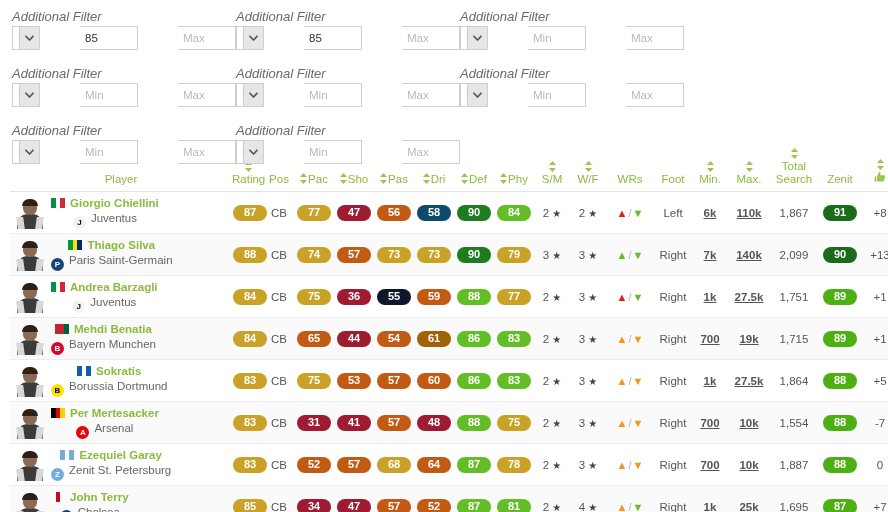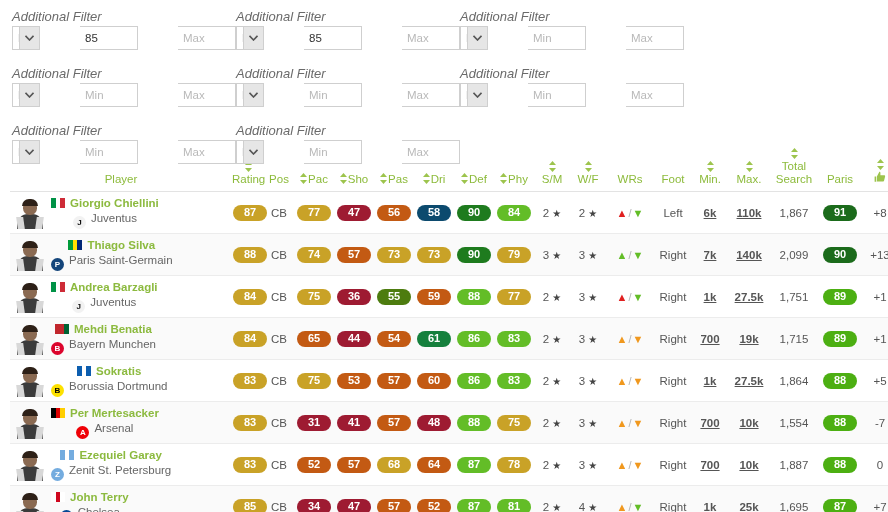--- a/index.html
+++ b/index.html
@@ -481,21 +481,21 @@
           <span class="sort-top">
             <svg class="sort-ico" viewBox="0 0 7 11">
                 <path d="M3.5 0 L7 4 L0 4 Z" fill="#9dc44d"></path>
                 <path d="M3.5 11 L0 7 L7 7 Z" fill="#9dc44d"></path>
               </svg>
           </span>
           <span class="th-inner">Total</span>
           <span class="th-inner">Search</span>
         </th>
         <th class="gray">
-          <span class="th-inner">Paris</span>
+          <span class="th-inner">Zenit</span>
         </th>
         <th>
           <span class="sort-top">
             <svg class="sort-ico" viewBox="0 0 7 11">
                 <path d="M3.5 0 L7 4 L0 4 Z" fill="#9dc44d"></path>
                 <path d="M3.5 11 L0 7 L7 7 Z" fill="#9dc44d"></path>
               </svg>
           </span>
           <span class="th-inner">
             <svg class="thumb-ico" width="12" height="12" viewBox="0 0 12 12">
@@ -578,21 +578,21 @@
                 <span class="av-head"></span>
                 <span class="av-hair"></span>
               </span>
               <span class="p-lines"><span class="p-name"><span class="flag" style="background:linear-gradient(to right,#009246 0%,#009246 33%,#ffffff 33%,#ffffff 66%,#ce2b37 66%,#ce2b37 100%);"></span>Andrea Barzagli</span><br><span class="p-club"><span class="crest" style="background:#f2f2f2;color:#111111;font-size:8px;font-weight:bold;text-align:center;line-height:13px;">J</span>Juventus</span></span>
             </span>
           </td>
           <td><span class="pill" style="background:#c9a227">84</span></td>
           <td>CB</td>
           <td><span class="pill" style="background:#c9a227">75</span></td>
           <td><span class="pill" style="background:#9e1b32">36</span></td>
-          <td><span class="pill" style="background:#4d7c0f">55</span></td>
+          <td><span class="pill" style="background:#0f172a">55</span></td>
           <td><span class="pill" style="background:#c35a13">59</span></td>
           <td><span class="pill" style="background:#63bd27">88</span></td>
           <td><span class="pill" style="background:#c9a227">77</span></td>
           <td><span class="stars">2 <span class="st">★</span></span></td>
           <td><span class="stars">3 <span class="st">★</span></span></td>
           <td><span class="wrs"><span class="arr" style="color:#e02020">▲</span><span class="sep">/</span><span class="arr" style="color:#63bd27">▼</span></span></td>
           <td>Right</td>
           <td class="bold-num">1k</td>
           <td class="bold-num">27.5k</td>
           <td class="light-num">1,751</td>
@@ -610,21 +610,21 @@
                 <span class="av-hair"></span>
               </span>
               <span class="p-lines"><span class="p-name"><span class="flag" style="background:linear-gradient(to right,#c1272d 0%,#c1272d 33%,#c1272d 33%,#c1272d 66%,#006233 66%,#006233 100%);"></span>Mehdi Benatia</span><br><span class="p-club"><span class="crest" style="background:#dc052d;color:#ffffff;font-size:8px;font-weight:bold;text-align:center;line-height:13px;">B</span>Bayern Munchen</span></span>
             </span>
           </td>
           <td><span class="pill" style="background:#c9a227">84</span></td>
           <td>CB</td>
           <td><span class="pill" style="background:#c35a13">65</span></td>
           <td><span class="pill" style="background:#9e1b32">44</span></td>
           <td><span class="pill" style="background:#c35a13">54</span></td>
-          <td><span class="pill" style="background:#15803d">61</span></td>
+          <td><span class="pill" style="background:#a16207">61</span></td>
           <td><span class="pill" style="background:#63bd27">86</span></td>
           <td><span class="pill" style="background:#63bd27">83</span></td>
           <td><span class="stars">2 <span class="st">★</span></span></td>
           <td><span class="stars">3 <span class="st">★</span></span></td>
           <td><span class="wrs"><span class="arr" style="color:#f0981e">▲</span><span class="sep">/</span><span class="arr" style="color:#f0981e">▼</span></span></td>
           <td>Right</td>
           <td class="bold-num">700</td>
           <td class="bold-num">19k</td>
           <td class="light-num">1,715</td>
           <td><span class="pill" style="background:#4caf12">89</span></td>

